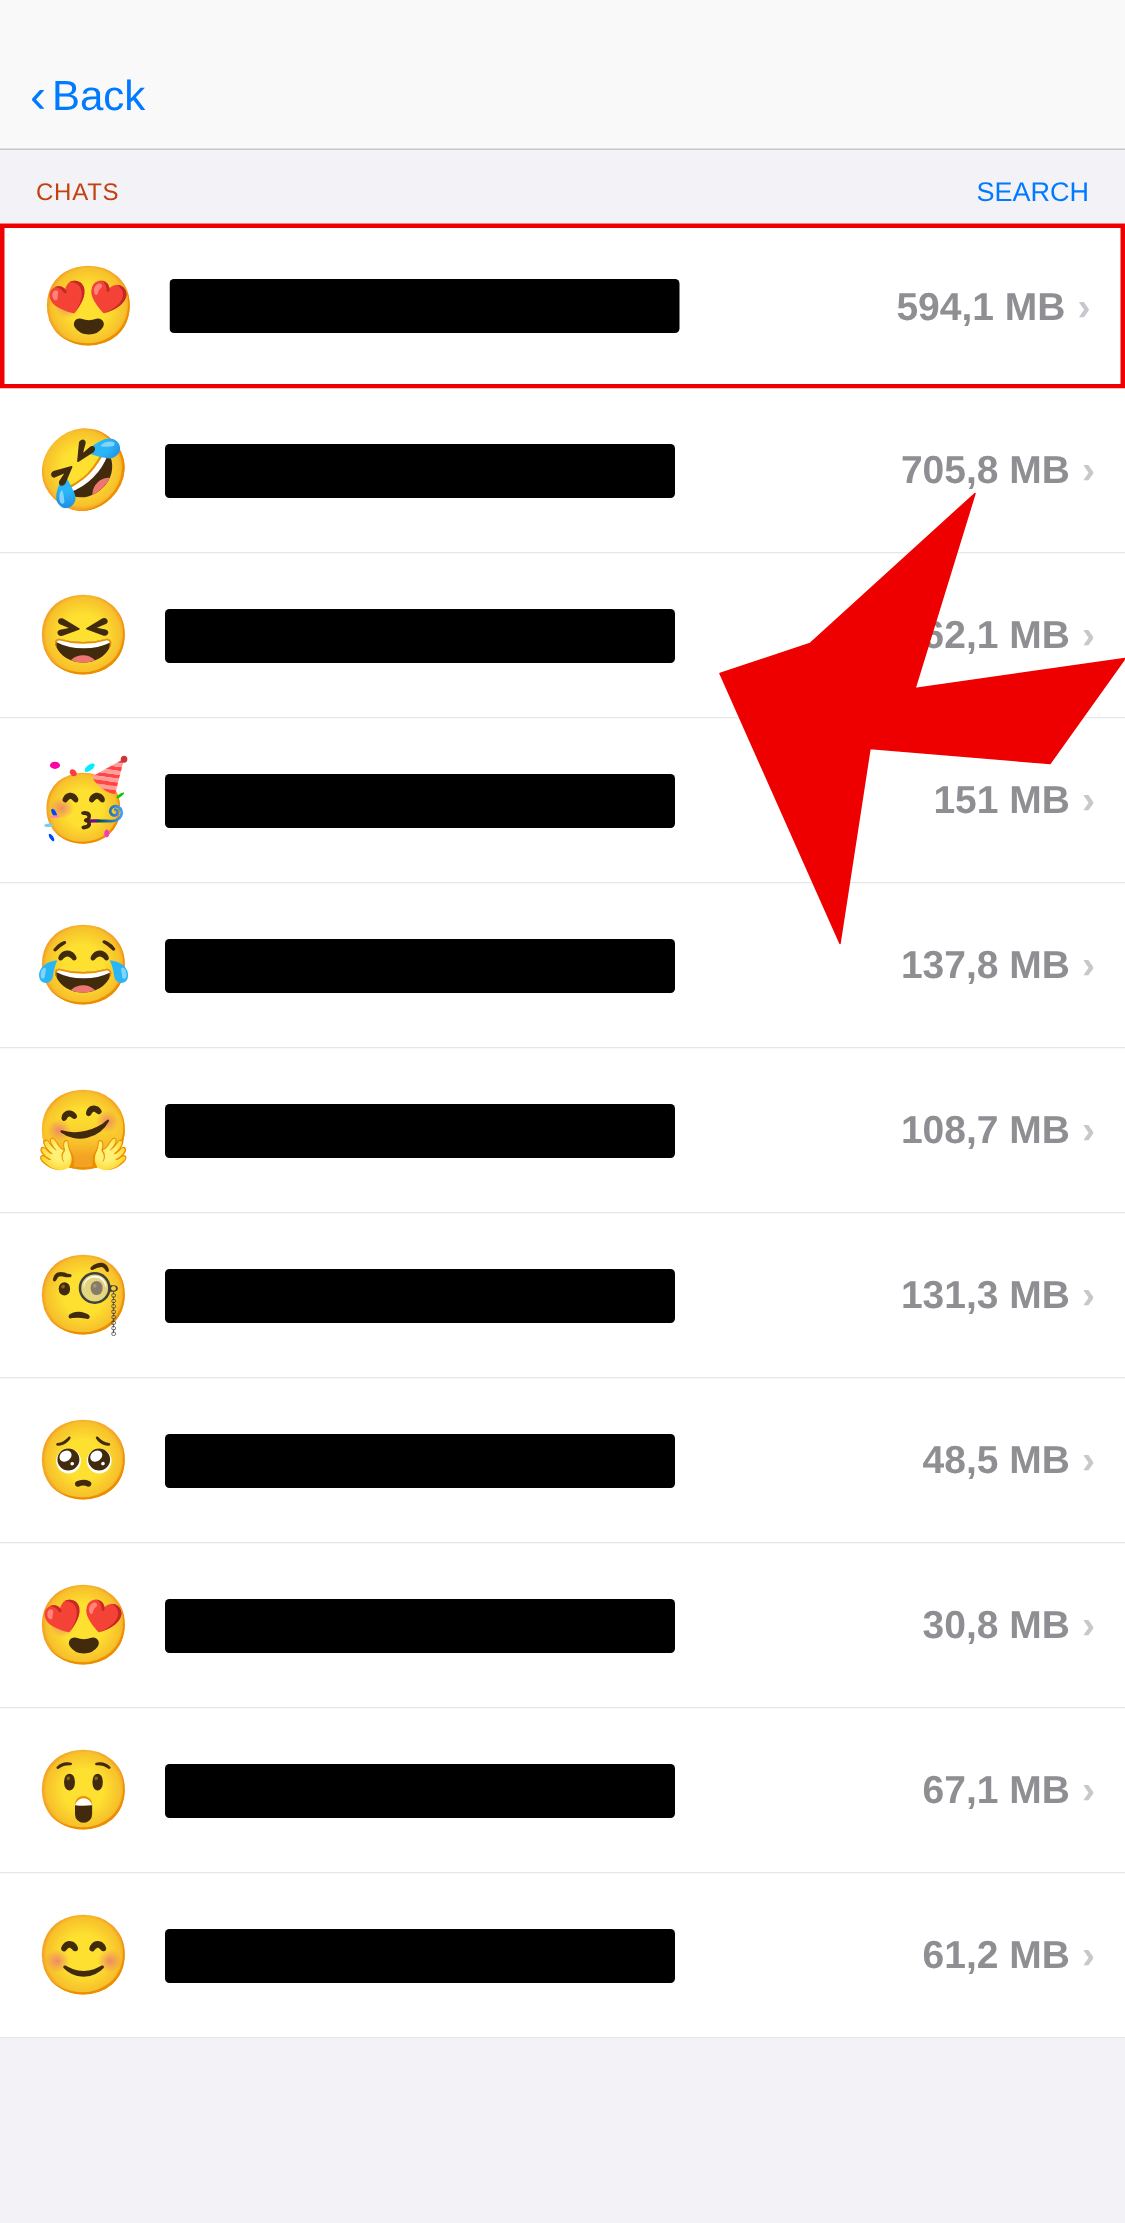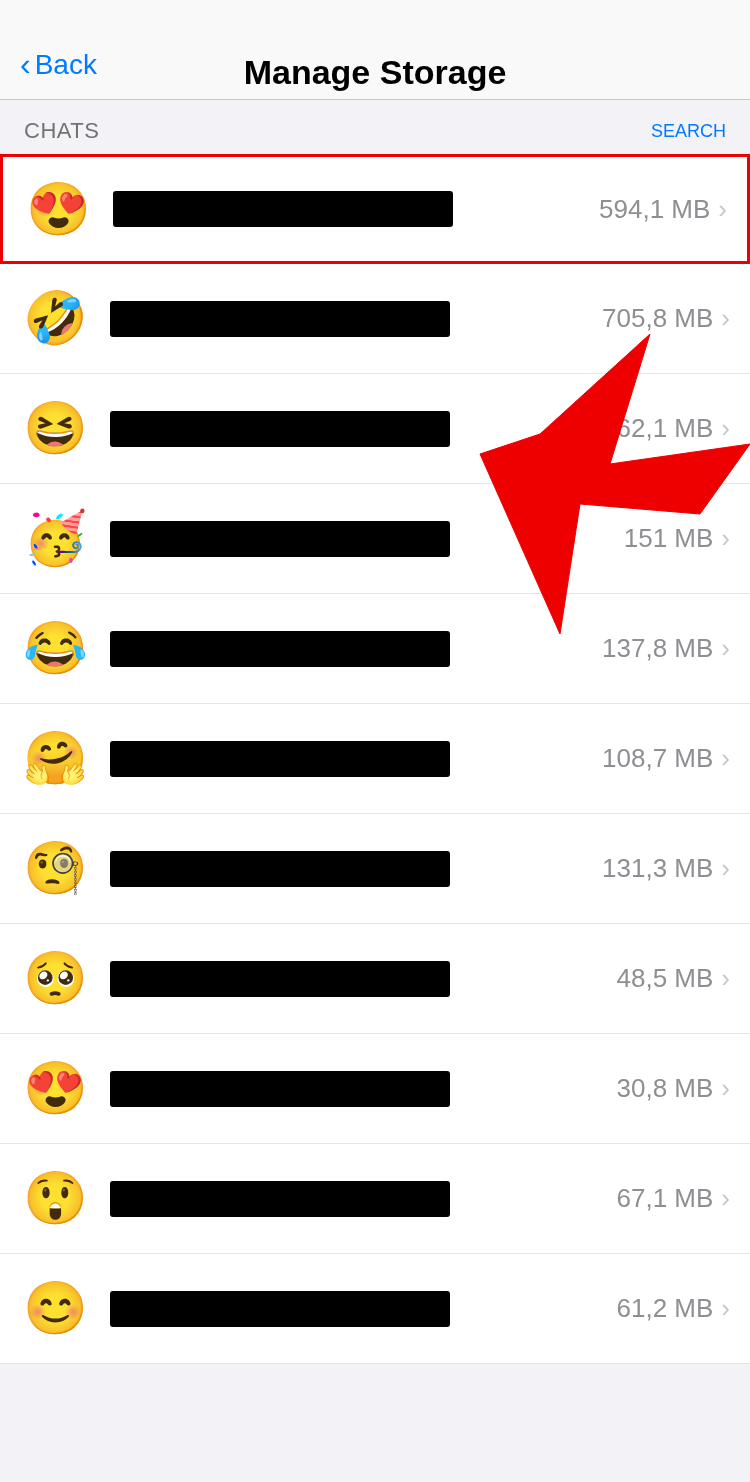--- a/index.html
+++ b/index.html
@@ -50,22 +50,22 @@
 
     
     .section-header {
       display: flex;
       justify-content: space-between;
       align-items: center;
       padding: 18px 24px 10px 24px;
       background: #f2f2f7;
     }
     .section-label {
-      font-size: 22px;
-      color: #737373;
+      font-size: 16px;
+      color: #c2410c;
       font-weight: 400;
       letter-spacing: 0.5px;
       text-transform: uppercase;
     }
     .section-search {
       font-size: 18px;
       color: #007aff;
       font-weight: 500;
       cursor: pointer;
     }
@@ -111,20 +111,21 @@
       border-radius: 3px;
       width: 340px;
       display: block;
     }
 
     .chat-right {
       display: flex;
       align-items: flex-start;
       margin-left: 12px;
       flex-shrink: 0;
+      font-weight: bold;
     }
     .chat-size {
       font-size: 26px;
       color: #8e8e93;
       margin-right: 8px;
     }
     .chat-chevron {
       color: #c7c7cc;
       font-size: 26px;
     }
@@ -145,21 +146,20 @@
     }
   </style>
 </head>
 <body>
 
 <div class="nav-bar">
   <a class="nav-back">
     <span class="nav-back-chevron">‹</span>
     <span>Back</span>
   </a>
-  <span class="nav-title">Manage Storage</span>
 </div>
 
 <div class="section-header">
   <span class="section-label">CHATS</span>
   <span class="section-search">SEARCH</span>
 </div>
 
 <div class="annotation-wrapper">
   <div class="chat-list" id="chat-list">
 

